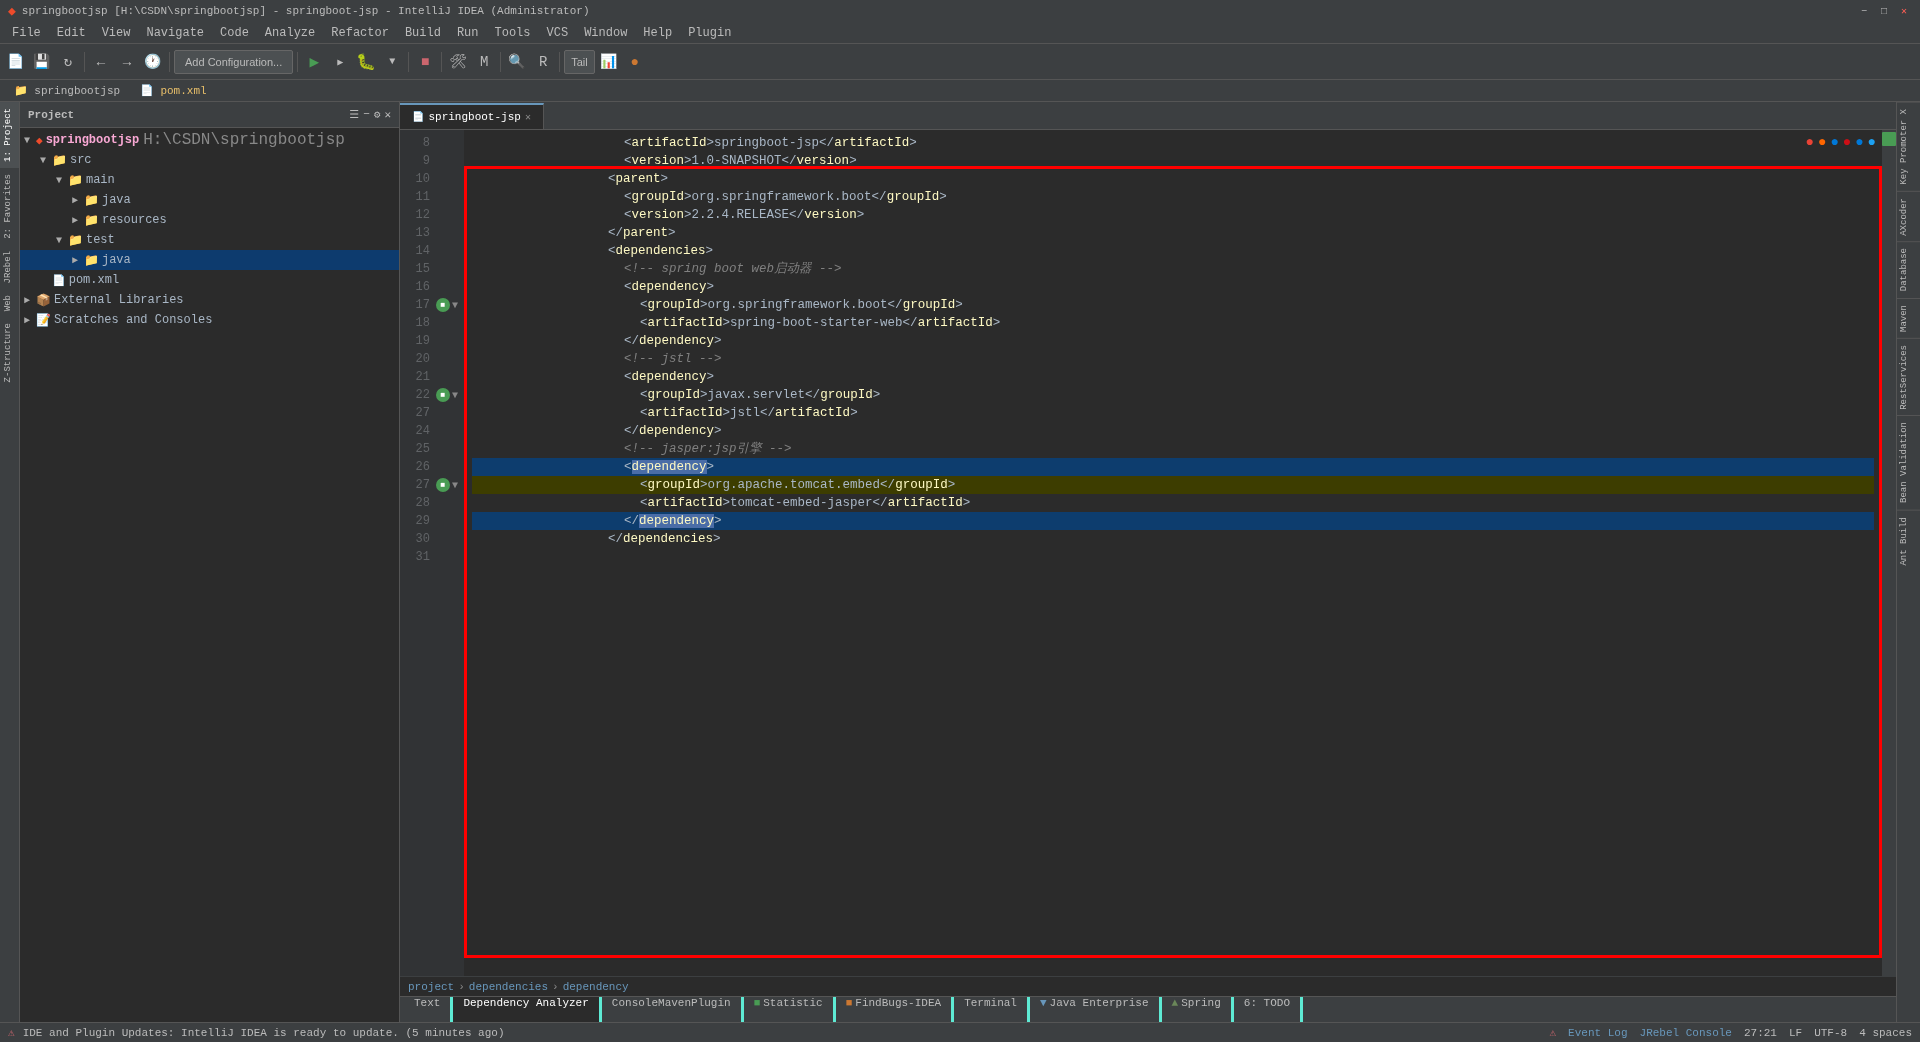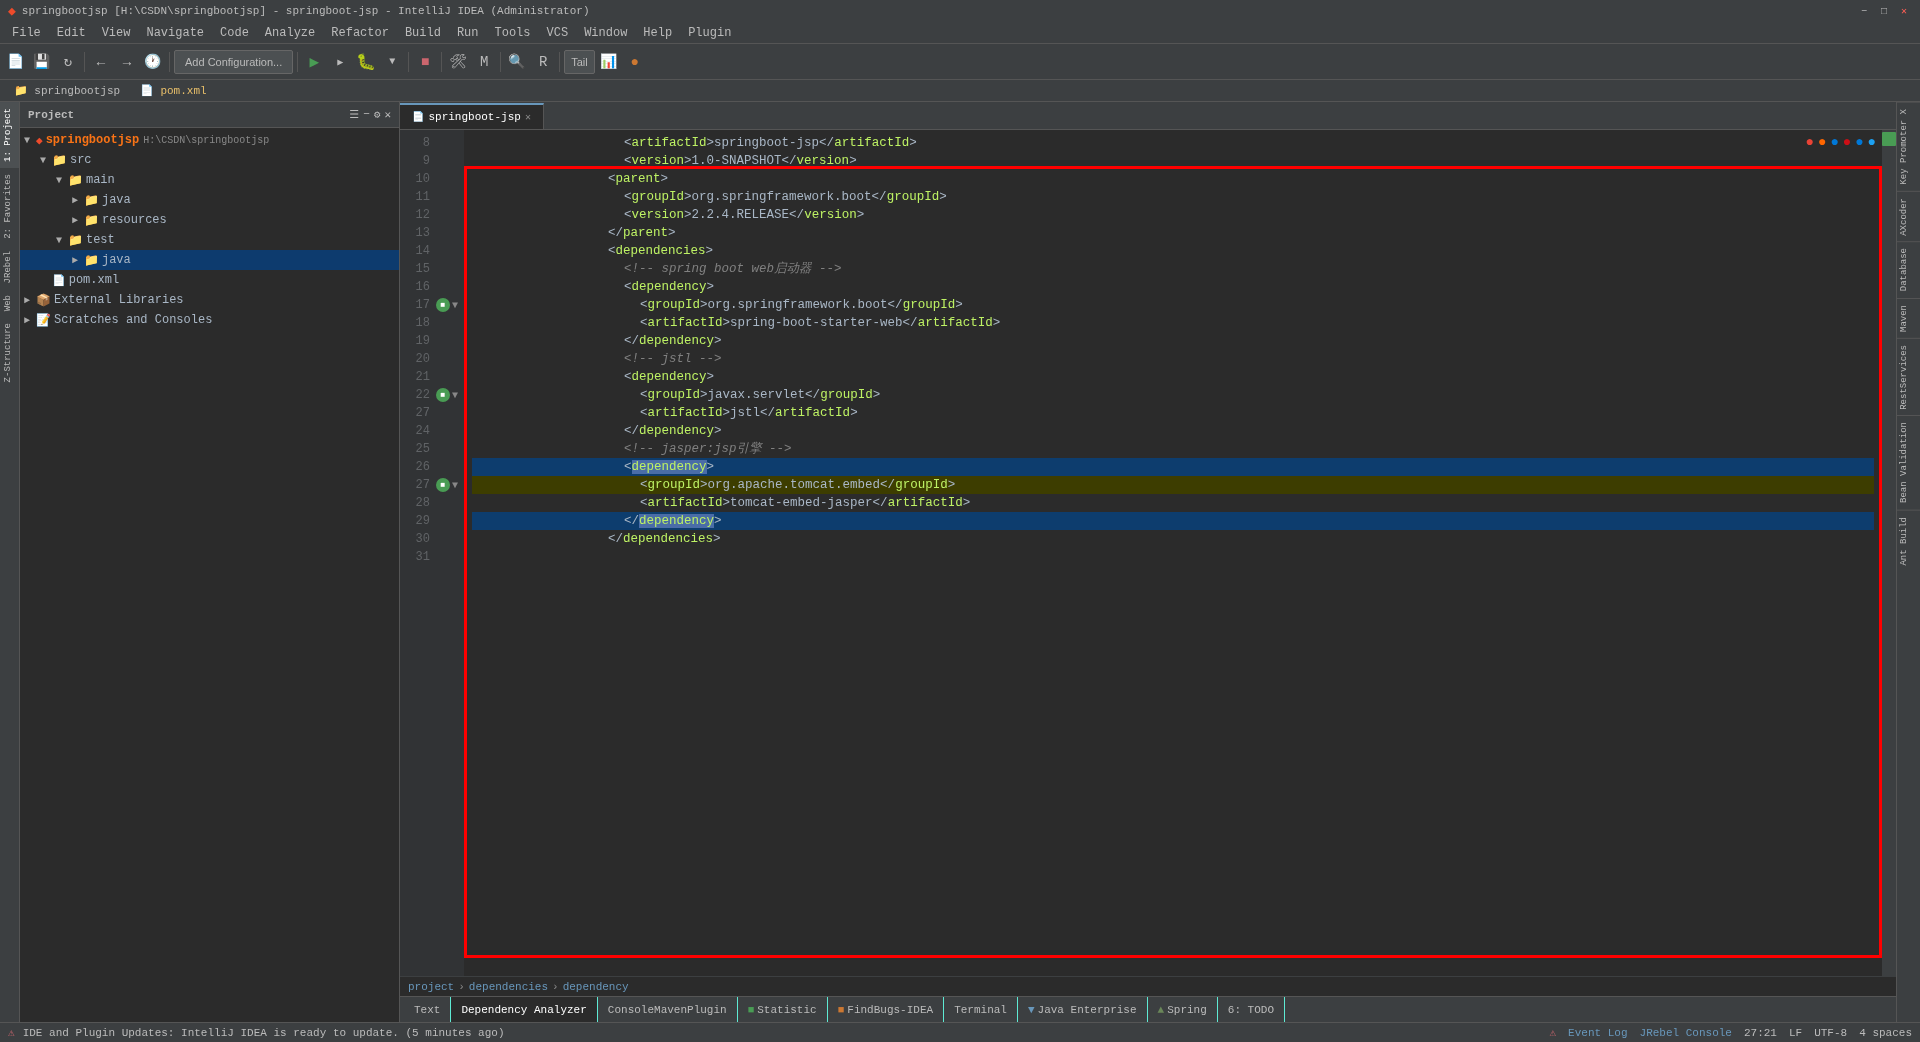--- a/index.html
+++ b/index.html
@@ -39,37 +39,37 @@
     .xml-icon { color: #e8bf6a; font-size: 11px; margin-right: 3px; flex-shrink: 0; }
     .tree-label { font-size: 12px; }
     #editor-tabs { background: #3c3f41; height: 28px; display: flex; align-items: flex-end; border-bottom: 1px solid #555; }
     .editor-tab { height: 26px; padding: 0 12px; display: flex; align-items: center; gap: 4px; font-size: 11px; color: #bbbbbb; cursor: pointer; border-right: 1px solid #555; background: #3c3f41; }
     .editor-tab.active { background: #2b2b2b; color: #ffffff; border-top: 2px solid #6897bb; }
     .tab-close { font-size: 10px; color: #888; cursor: pointer; }
 
     .code-line { display: flex; align-items: center; height: 18px; white-space: pre; }
 
     
-    .xml-tag { color: #bef264; }
+    .xml-tag { color: #fef9c3; }
     .xml-bracket { color: #a9b7c6; }
     .xml-comment { color: #808080; font-style: italic; }
     .xml-text { color: #a9b7c6; }
 
     
     #right-panel { width: 24px; background: #3c3f41; border-left: 1px solid #555; display: flex; flex-direction: column; }
     .right-tab { writing-mode: vertical-rl; font-size: 10px; padding: 8px 2px; color: #bbbbbb; cursor: pointer; white-space: nowrap; border-bottom: 1px solid #555; }
 
     
     #breadcrumb { background: #2b2b2b; height: 20px; display: flex; align-items: center; padding: 0 8px; font-size: 11px; color: #888; border-top: 1px solid #3c3f41; }
     #breadcrumb span { color: #888; }
     #breadcrumb .sep { margin: 0 4px; }
 
     
     #bottom-tabs { background: #3c3f41; height: 26px; display: flex; align-items: center; border-top: 1px solid #555; padding: 0 4px; }
-    .bottom-tab { padding: 0 10px; height: 100%; display: flex; align-items: center; font-size: 11px; color: #bbbbbb; cursor: pointer; border-right: 1px solid #5eead4; }
+    .bottom-tab { padding: 0 10px; height: 100%; display: flex; align-items: flex-start; font-size: 11px; color: #bbbbbb; cursor: pointer; border-right: 3px solid #5eead4; }
     .bottom-tab.active { background: #2b2b2b; color: #ffffff; }
 
     
     #status-bar { background: #3c3f41; height: 20px; display: flex; align-items: center; padding: 0 8px; font-size: 11px; color: #bbbbbb; border-top: 1px solid #555; justify-content: space-between; }
     #status-left { display: flex; align-items: center; gap: 8px; }
     #status-right { display: flex; align-items: center; gap: 12px; }
 
     
     #browser-icons { position: absolute; top: 4px; right: 20px; display: flex; gap: 4px; z-index: 10; }
 
@@ -183,22 +183,22 @@
           <span style="cursor:pointer;">−</span>
           <span style="cursor:pointer;">⚙</span>
           <span style="cursor:pointer;">✕</span>
         </div>
       </div>
       <div id="project-tree">
 
         <div class="tree-item">
           <span class="tree-arrow">▼</span>
           <span style="color:#ee4b2b; margin-right:3px; font-size:11px;">◆</span>
-          <span class="tree-label" style="color:#f97316; font-weight:bold;">springbootjsp</span>
-          <span style="color:#888; font-size:10px; margin-left:4px;">H:\CSDN\springbootjsp</span>
+          <span class="tree-label" style="color:#f9a8d4; font-weight:bold;">springbootjsp</span>
+          <span style="color:#888; font-size:16px; margin-left:4px;">H:\CSDN\springbootjsp</span>
         </div>
 
         <div class="tree-item" style="padding-left:20px;">
           <span class="tree-arrow">▼</span>
           <span class="folder-icon">📁</span>
           <span class="tree-label">src</span>
         </div>
 
         <div class="tree-item" style="padding-left:36px;">
           <span class="tree-arrow">▼</span>

